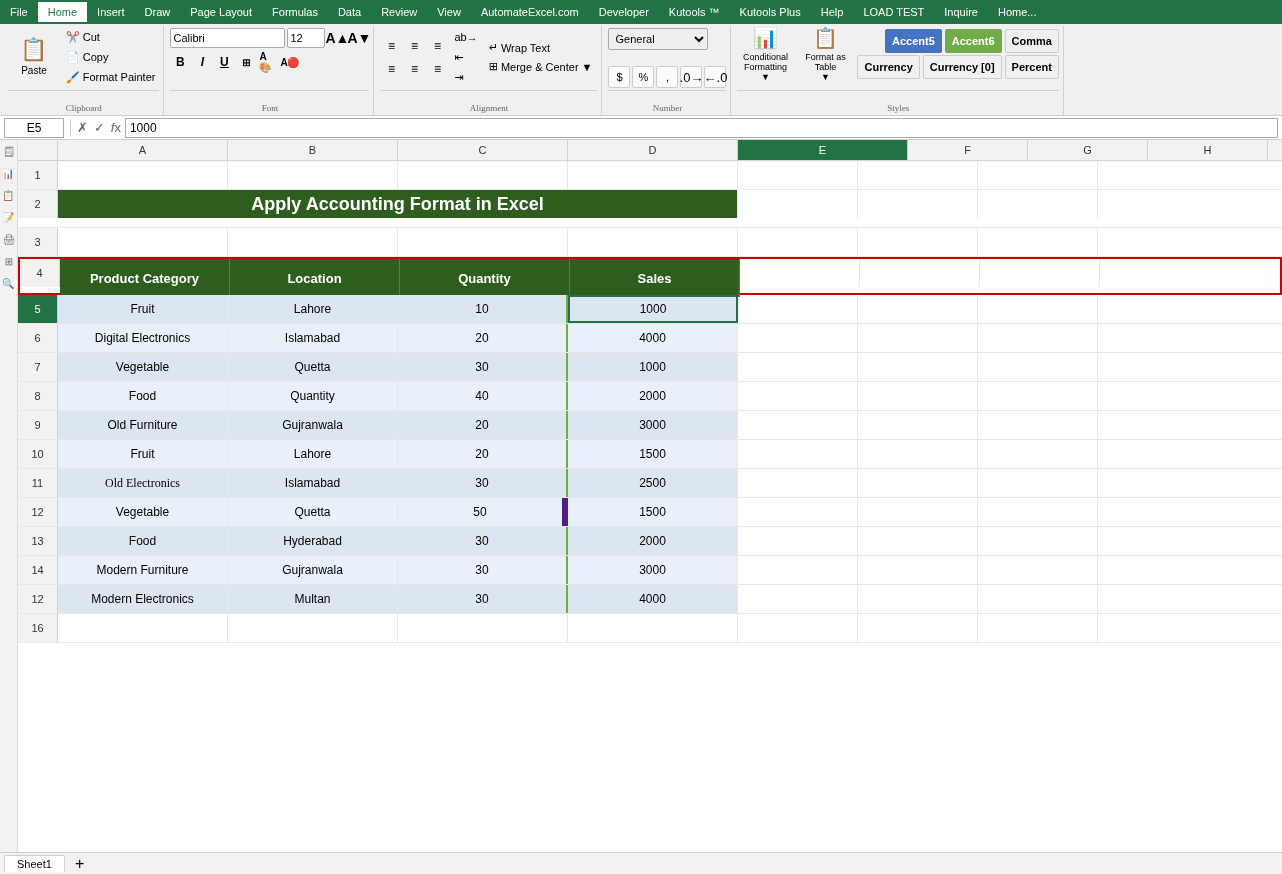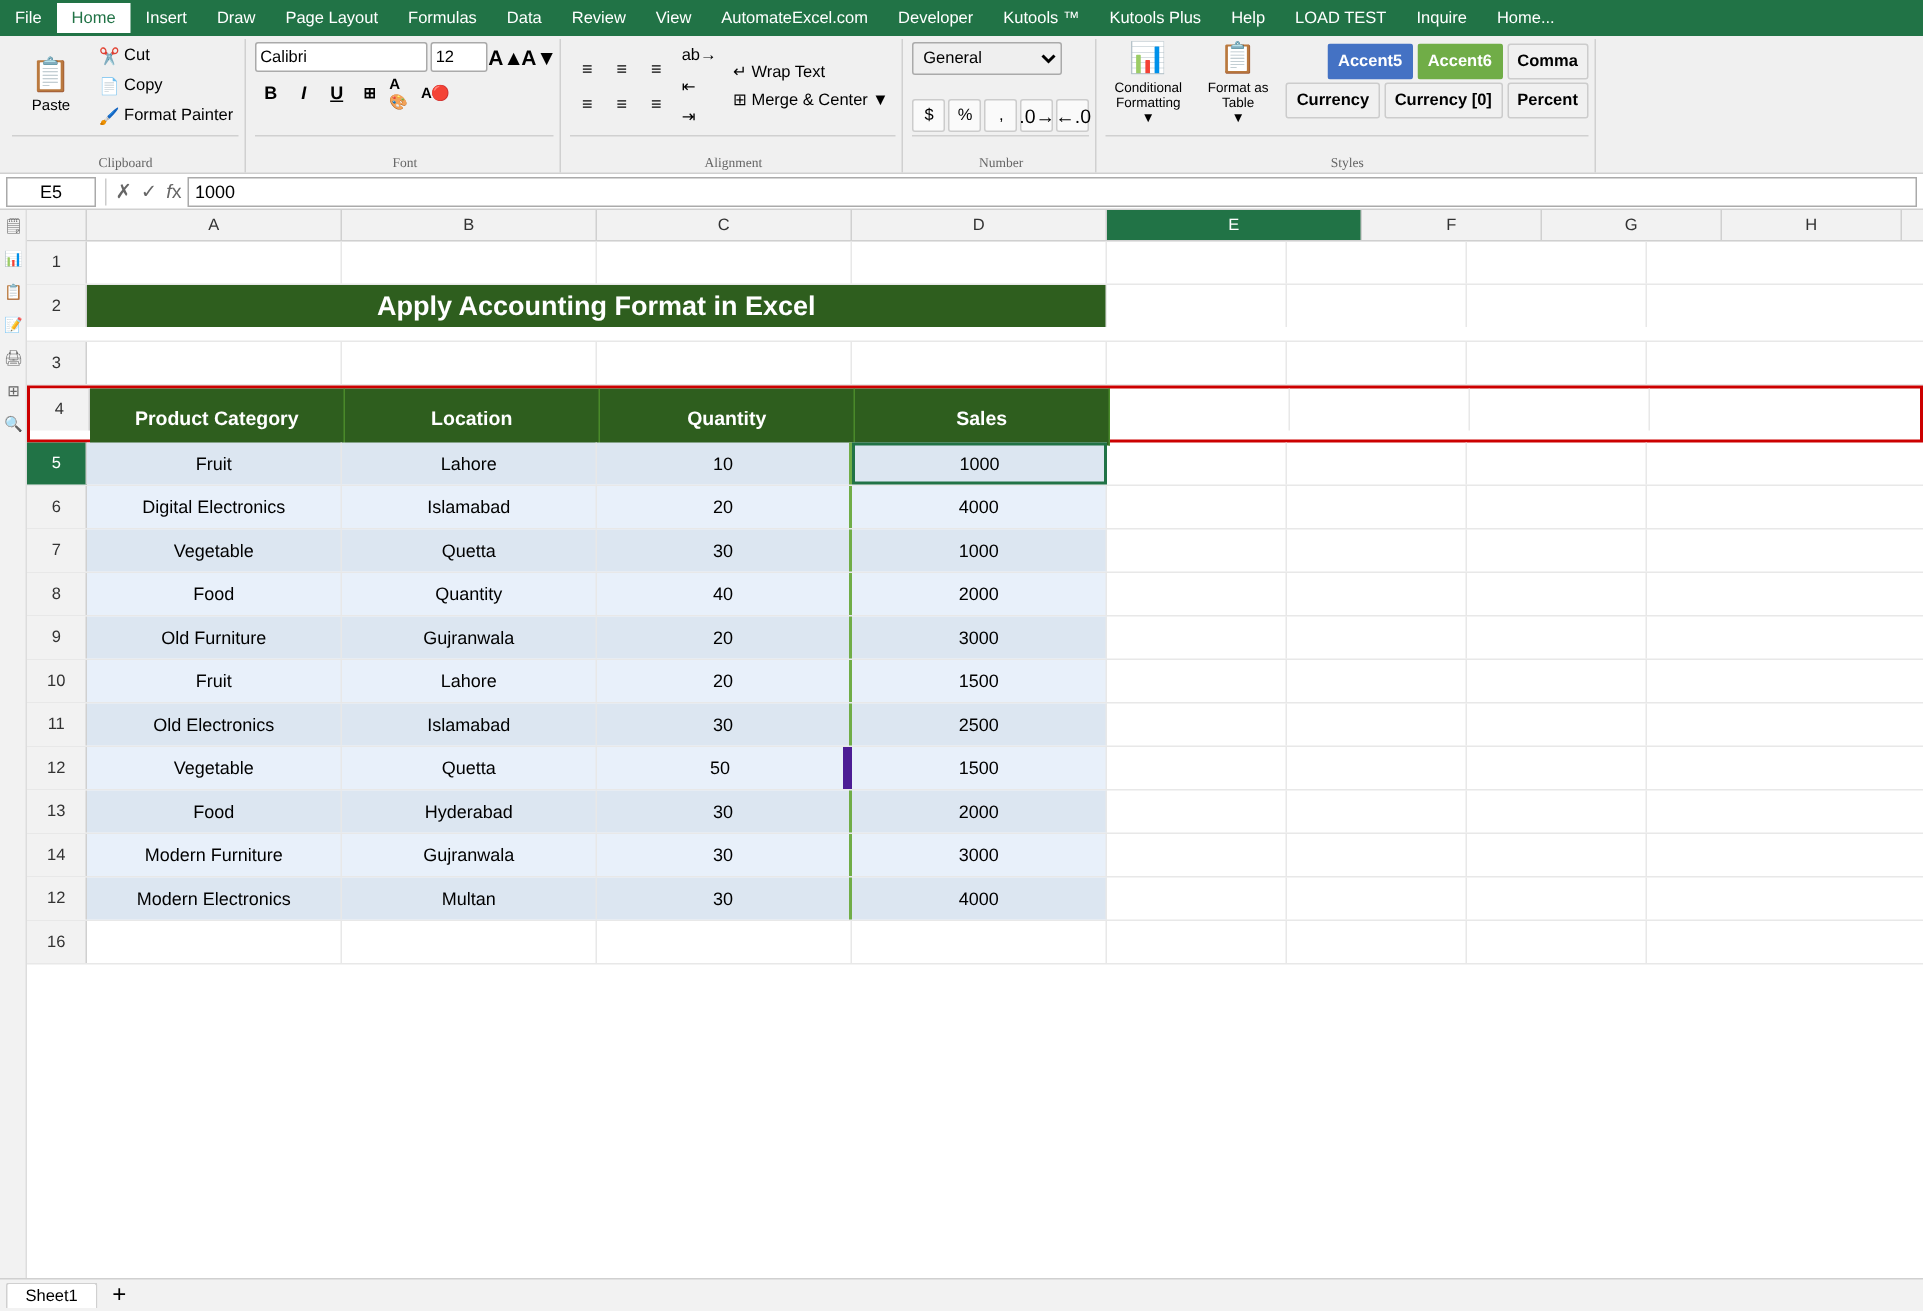--- a/index.html
+++ b/index.html
@@ -609,21 +609,21 @@
       <div class="cell data-cell-lighter" style="width:170px;">Lahore</div>
       <div class="cell data-cell-lighter" style="width:170px;border-right:2px solid #70ad47;">20</div>
       <div class="cell data-cell-lighter" style="width:170px;">1500</div>
       <div class="cell" style="width:120px;"></div>
       <div class="cell" style="width:120px;"></div>
       <div class="cell" style="width:120px;"></div>
     </div>
 
     <div class="sheet-row">
       <div class="row-num">11</div>
-      <div class="cell data-cell-light" style="width:170px;">Old Electronics</div>
+      <div class="cell data-cell-light" style="width:170px;font-family:Liberation Serif, serif;">Old Electronics</div>
       <div class="cell data-cell-light" style="width:170px;">Islamabad</div>
       <div class="cell data-cell-light" style="width:170px;border-right:2px solid #70ad47;">30</div>
       <div class="cell data-cell-light" style="width:170px;">2500</div>
       <div class="cell" style="width:120px;"></div>
       <div class="cell" style="width:120px;"></div>
       <div class="cell" style="width:120px;"></div>
     </div>
 
     <div class="sheet-row">
       <div class="row-num">12</div>

